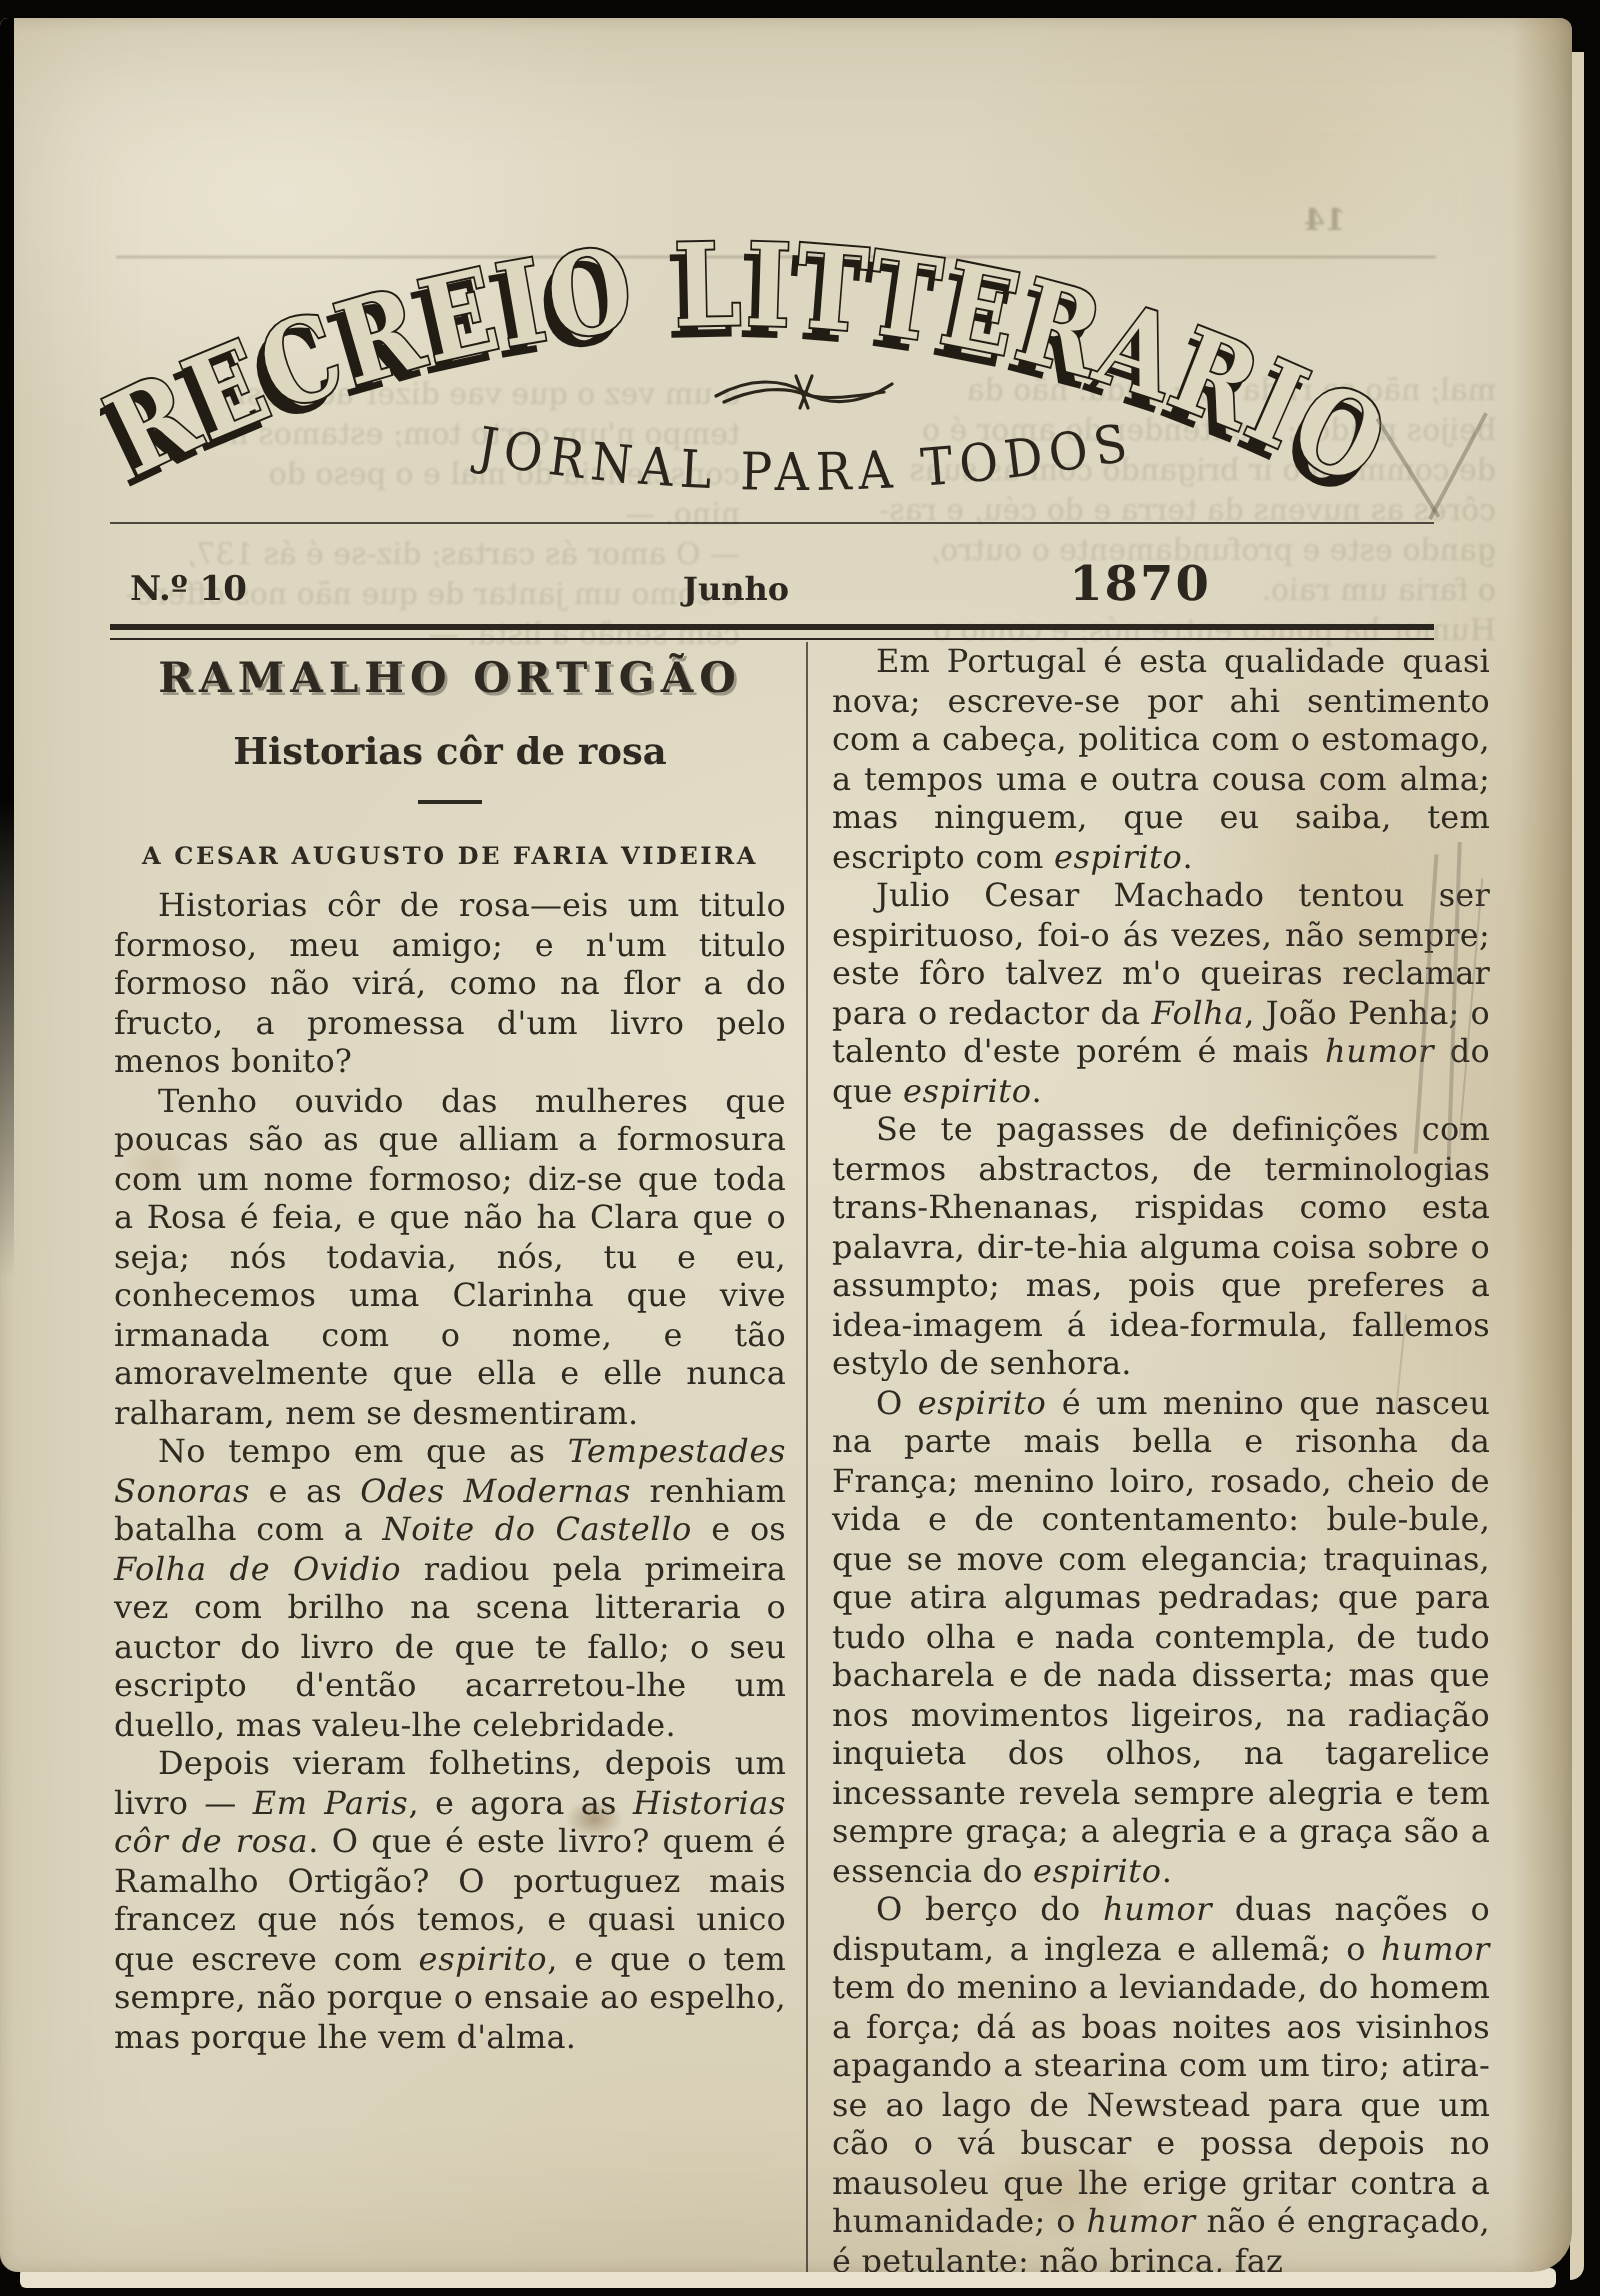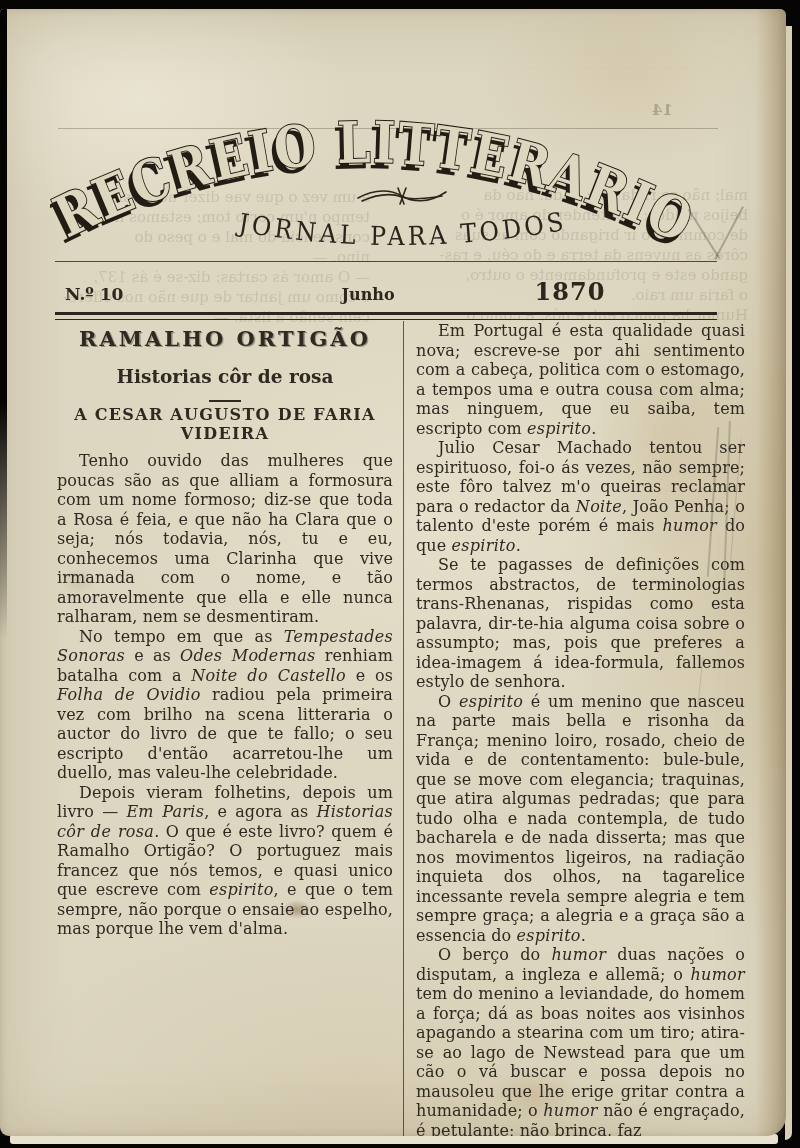--- a/index.html
+++ b/index.html
@@ -77,21 +77,21 @@
   .rule-double{border-top:3px solid #2b261e;border-bottom:1.6px solid #2b261e;height:4px;}
   
   .columns{position:absolute;left:57px;top:312px;width:688px;display:flex;z-index:2;color:#2e2a21;}
   .col-left{width:336px;}
   .col-right{flex:1;border-left:1.2px solid rgba(52,46,35,.75);padding-left:12px;margin-left:10px;}
   .author-head{margin:5px 0 12px;text-align:center;font-size:21px;font-weight:bold;
     letter-spacing:3px;color:#2e2a21;
     text-shadow:1.4px 1.4px 0 rgba(46,42,34,.38);}
   .article-title{margin:15px 0 0;text-align:center;font-size:18.5px;font-weight:bold;}
   .head-rule{width:32px;border:none;border-top:2px solid #2e2a21;margin:13px auto 0;}
-  .dedication{margin:3px 0 8px;text-align:center;font-size:16px;font-weight:bold;letter-spacing:1.3px;}
+  .dedication{margin:19px 0 8px;text-align:center;font-size:12px;font-weight:bold;letter-spacing:1.3px;}
   .body-text p{margin:0;font-size:16px;line-height:19.5px;text-align:justify;
     text-indent:22px;letter-spacing:.1px;}
   .body-text p i{letter-spacing:.3px;}
 </style>
 </head>
 <body>
 
 <div class="page-under"></div>
 <div class="page-side"></div>
 
@@ -161,29 +161,30 @@
     <div class="rule-double"></div>
   </div>
 
   <div class="columns">
     <div class="col-left">
       <h2 class="author-head">RAMALHO ORTIGÃO</h2>
       <h3 class="article-title">Historias côr de rosa</h3>
       <hr class="head-rule">
       <div class="dedication">A CESAR AUGUSTO DE FARIA VIDEIRA</div>
       <div class="body-text">
+          <p>Historias côr de rosa—eis um titulo formoso, meu amigo; e n'um titulo formoso não virá, como na flor a do fructo, a promessa d'um livro pelo menos bonito?</p>
           <p>Tenho ouvido das mulheres que poucas são as que alliam a formosura com um nome formoso; diz-se que toda a Rosa é feia, e que não ha Clara que o seja; nós todavia, nós, tu e eu, conhecemos uma Clarinha que vive irmanada com o nome, e tão amoravelmente que ella e elle nunca ralharam, nem se desmentiram.</p>
           <p>No tempo em que as <i>Tempestades Sonoras</i> e as <i>Odes Modernas</i> renhiam batalha com a <i>Noite do Castello</i> e os <i>Folha de Ovidio</i> radiou pela primeira vez com brilho na scena litteraria o auctor do livro de que te fallo; o seu escripto d'então acarretou-lhe um duello, mas valeu-lhe celebridade.</p>
           <p>Depois vieram folhetins, depois um livro — <i>Em Paris</i>, e agora as <i>Historias côr de rosa</i>. O que é este livro? quem é Ramalho Ortigão? O portuguez mais francez que nós temos, e quasi unico que escreve com <i>espirito</i>, e que o tem sempre, não porque o ensaie ao espelho, mas porque lhe vem d'alma.</p>
         </div>
     </div>
     <div class="col-right">
       <div class="body-text">
           <p>Em Portugal é esta qualidade quasi nova; escreve-se por ahi sentimento com a cabeça, politica com o estomago, a tempos uma e outra cousa com alma; mas ninguem, que eu saiba, tem escripto com <i>espirito</i>.</p>
-          <p>Julio Cesar Machado tentou ser espirituoso, foi-o ás vezes, não sempre; este fôro talvez m'o queiras reclamar para o redactor da <i>Noite</i>, João Penha; o talento d'este porém é mais <i>humor</i> do que <i>espirito</i>.</p>
+          <p>Julio Cesar Machado tentou ser espirituoso, foi-o ás vezes, não sempre; este fôro talvez m'o queiras reclamar para o redactor da <i>Folha</i>, João Penha; o talento d'este porém é mais <i>humor</i> do que <i>espirito</i>.</p>
           <p>Se te pagasses de definições com termos abstractos, de terminologias trans-Rhenanas, rispidas como esta palavra, dir-te-hia alguma coisa sobre o assumpto; mas, pois que preferes a idea-imagem á idea-formula, fallemos estylo de senhora.</p>
           <p>O <i>espirito</i> é um menino que nasceu na parte mais bella e risonha da França; menino loiro, rosado, cheio de vida e de contentamento: bule-bule, que se move com elegancia; traquinas, que atira algumas pedradas; que para tudo olha e nada contempla, de tudo bacharela e de nada disserta; mas que nos movimentos ligeiros, na radiação inquieta dos olhos, na tagarelice incessante revela sempre alegria e tem sempre graça; a alegria e a graça são a essencia do <i>espirito</i>.</p>
           <p>O berço do <i>humor</i> duas nações o disputam, a ingleza e allemã; o <i>humor</i> tem do menino a leviandade, do homem a força; dá as boas noites aos visinhos apagando a stearina com um tiro; atira-se ao lago de Newstead para que um cão o vá buscar e possa depois no mausoleu que lhe erige gritar contra a humanidade; o <i>humor</i> não é engraçado, é petulante; não brinca, faz</p>
         </div>
     </div>
   </div>
 
   <div class="edge-left"></div>
   <div class="edge-right"></div>
 </div>

